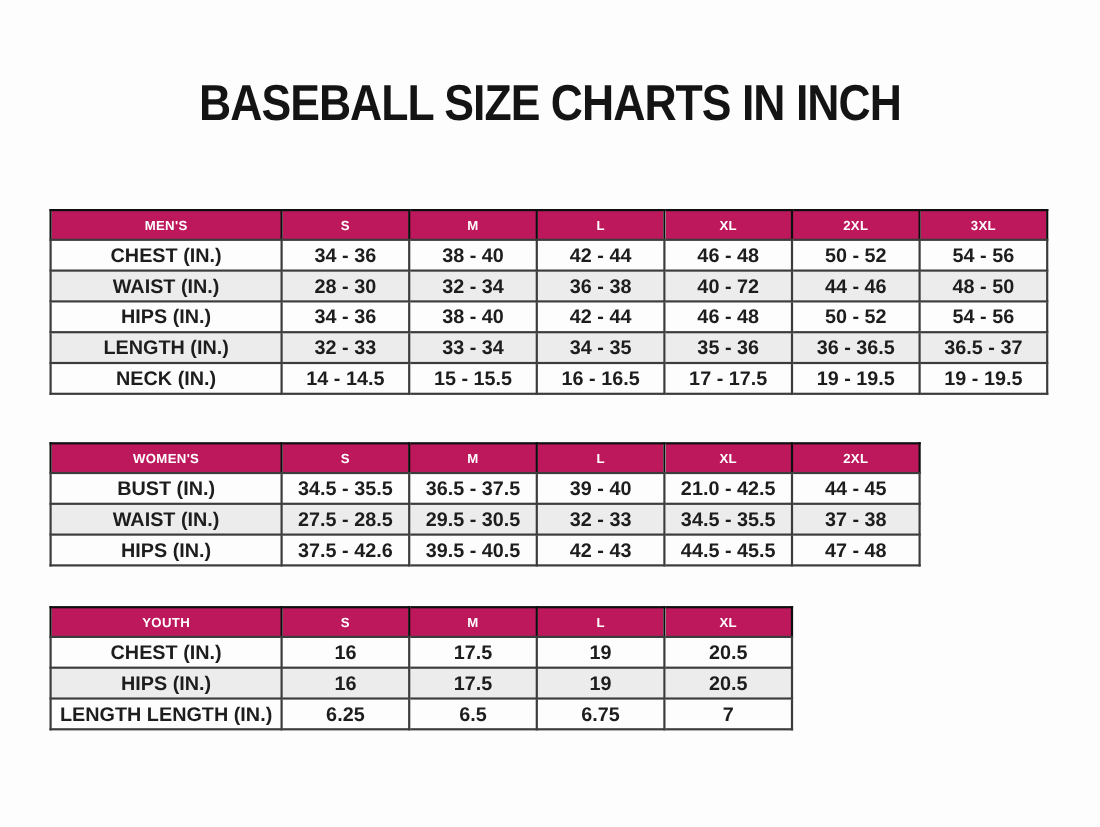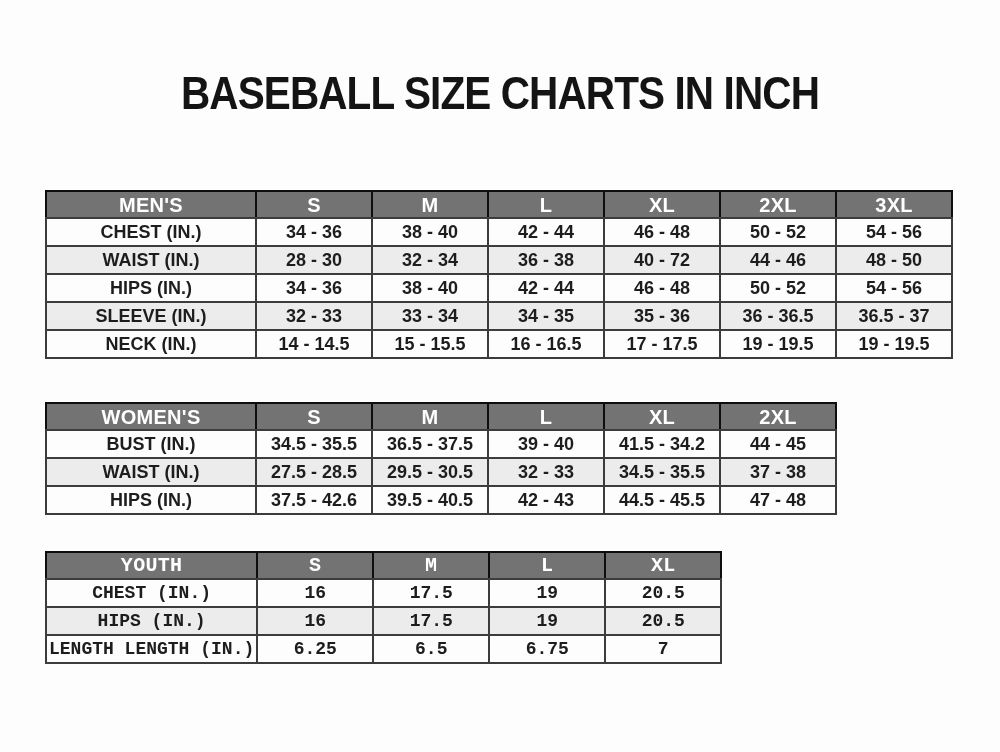--- a/index.html
+++ b/index.html
@@ -39,33 +39,33 @@
     text-align: center;
     vertical-align: middle;
     font-weight: 700;
     font-size: 18px;
     height: 28px;
     line-height: 1;
     white-space: nowrap;
     overflow: hidden;
   }
   .size-table thead th {
-    background: #737373;
+    background: #be185d;
     color: #ffffff;
     height: 27px;
-    font-size: 20px;
+    font-size: 12px;
     letter-spacing: 0.3px;
     border-color: #0e0e0e;
     border-bottom-color: #3c3c3c;
   }
   .size-table tbody tr:nth-child(even) { background: #ececec; }
   .size-table tbody tr:nth-child(odd)  { background: #fdfdfd; }
   #mens-table   { top: 190px; }
   #womens-table { top: 402px; }
-  #youth-table  { top: 551px; font-family: Liberation Mono, monospace; }
+  #youth-table  { top: 551px; }
 </style>
 </head>
 <body>
 
 <h1 class="page-title">BASEBALL SIZE CHARTS IN INCH</h1>
 
 <table id="mens-table" class="size-table">
     <colgroup>
       <col style="width: 210px;">
       <col style="width: 116px;">
@@ -108,21 +108,21 @@
       <tr>
         <th>HIPS (IN.)</th>
         <td>34 - 36</td>
         <td>38 - 40</td>
         <td>42 - 44</td>
         <td>46 - 48</td>
         <td>50 - 52</td>
         <td>54 - 56</td>
       </tr>
       <tr>
-        <th>SLEEVE (IN.)</th>
+        <th>LENGTH (IN.)</th>
         <td>32 - 33</td>
         <td>33 - 34</td>
         <td>34 - 35</td>
         <td>35 - 36</td>
         <td>36 - 36.5</td>
         <td>36.5 - 37</td>
       </tr>
       <tr>
         <th>NECK (IN.)</th>
         <td>14 - 14.5</td>
@@ -153,21 +153,21 @@
         <th>XL</th>
         <th>2XL</th>
       </tr>
     </thead>
     <tbody>
       <tr>
         <th>BUST (IN.)</th>
         <td>34.5 - 35.5</td>
         <td>36.5 - 37.5</td>
         <td>39 - 40</td>
-        <td>41.5 - 34.2</td>
+        <td>21.0 - 42.5</td>
         <td>44 - 45</td>
       </tr>
       <tr>
         <th>WAIST (IN.)</th>
         <td>27.5 - 28.5</td>
         <td>29.5 - 30.5</td>
         <td>32 - 33</td>
         <td>34.5 - 35.5</td>
         <td>37 - 38</td>
       </tr>

